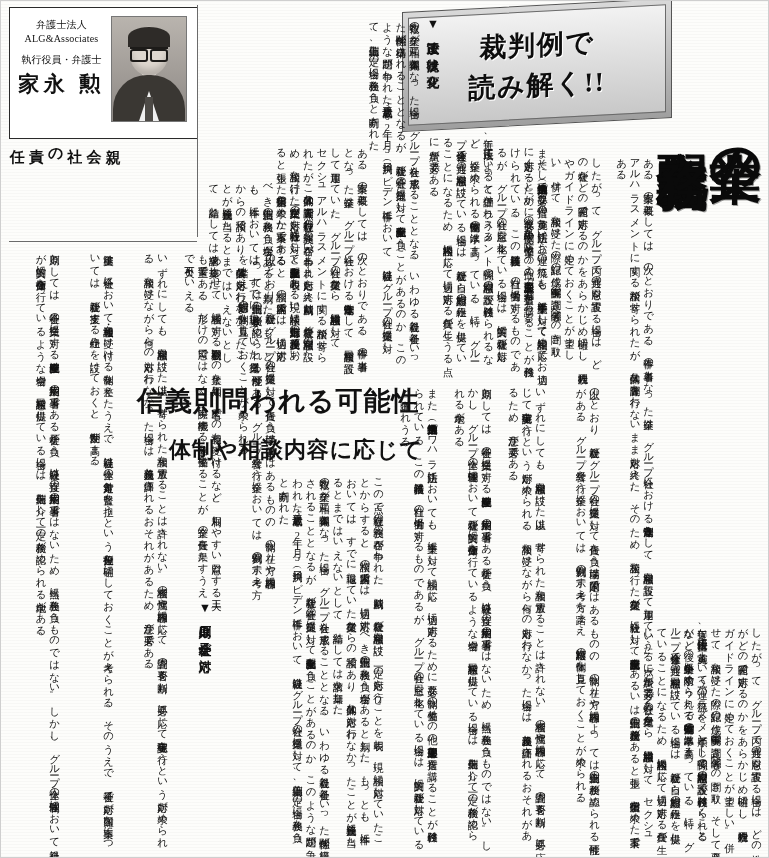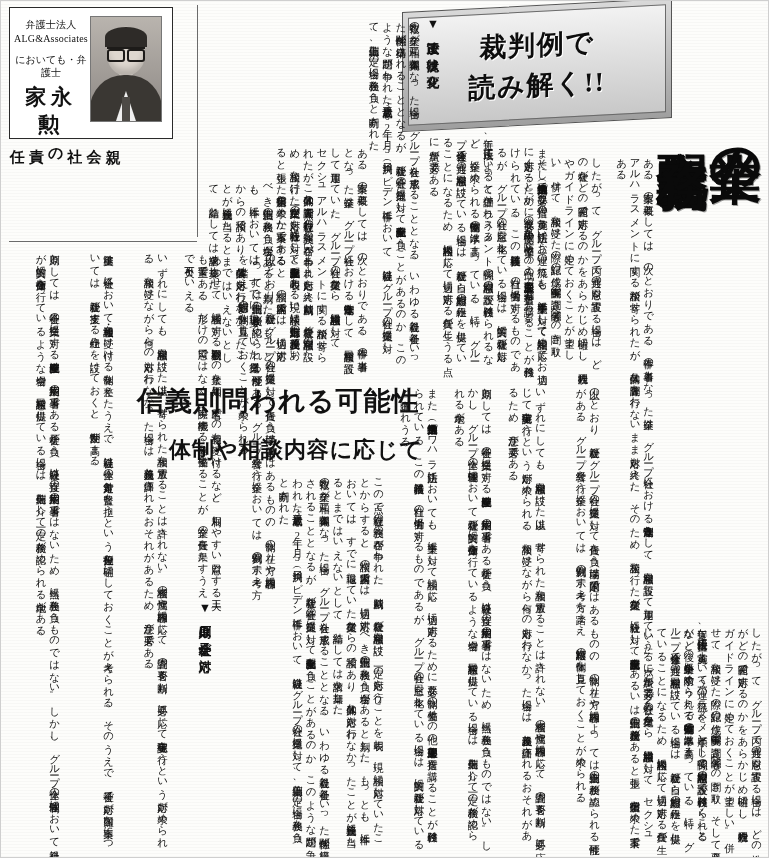--- a/index.html
+++ b/index.html
@@ -30,21 +30,21 @@
     white-space: pre-line;
     line-height: 1.28;
     letter-spacing: 0.02em;
   }
 
   
   .author-box {
     position: absolute;
     left: 8px;
     top: 6px;
-    width: 164px;
+    width: 189px;
     height: 132px;
     border: 1px solid #2a2a2a;
     background: #fff;
     box-sizing: border-box;
     display: flex;
     flex-direction: row-reverse;
     align-items: flex-start;
     padding: 4px;
   }
   .portrait {
@@ -274,21 +274,21 @@
       <div class="body"></div>
       <div class="shirt"></div>
       <div class="tie"></div>
       <div class="head"></div>
       <div class="hair"></div>
       <div class="glasses"></div>
     </div>
     <div class="author-text">
       <div class="author-firm" style="white-space:pre-line;">弁護士法人
 ALG&amp;Associates</div>
-      <div class="author-role">においても・弁護士</div>
+      <div class="author-role">執行役員・弁護士</div>
       <div class="author-name">家永 勲</div>
     </div>
   </div>
 
   <div class="banner">
     <div class="inner">
       <div class="l1">裁判例で</div>
       <div class="l2">読み解く!!</div>
     </div>
   </div>

